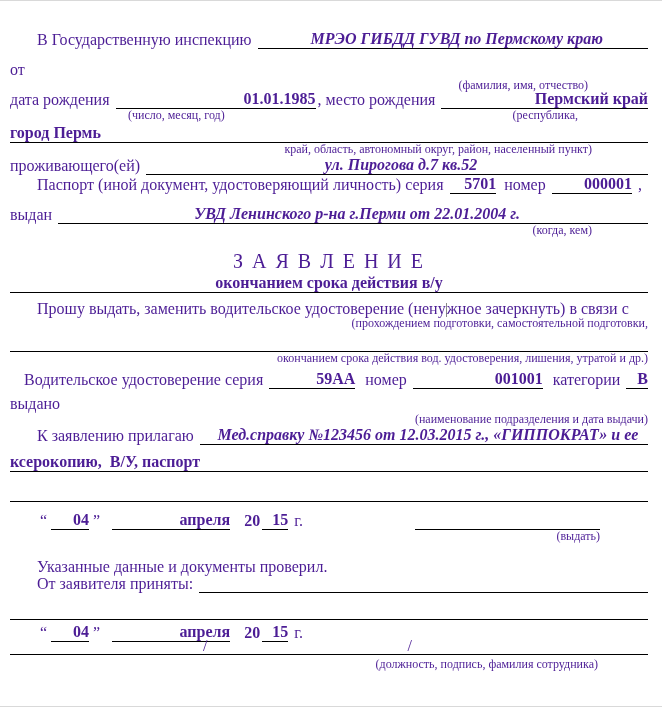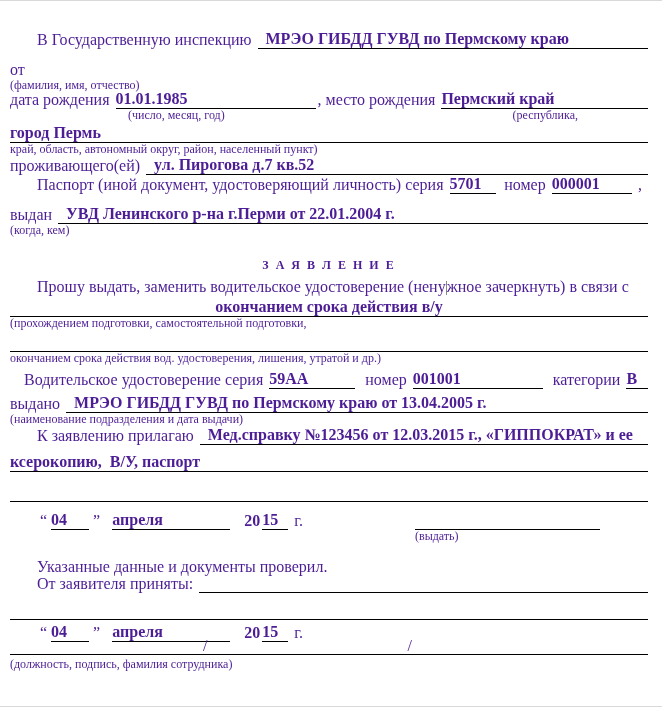--- a/index.html
+++ b/index.html
@@ -9,31 +9,31 @@
     background:#fff; color:#4c1d95;
     font-family:"Liberation Serif","DejaVu Serif",serif;
     font-size:16px; line-height:1;
     padding:24px 14px 0 10px;
     border-top:1px solid #d9d9d9; border-bottom:1px solid #d9d9d9;
   }
   .row { display:flex; align-items:flex-end; }
   .lbl { white-space:pre; padding:0 6px 1px 0; }
   .fld { border-bottom:1.5px solid #000; font-weight:700; padding-bottom:1px; white-space:pre; }
   .grow { flex:1 1 auto; }
-  .ctr { text-align:left; }
-  .lft { text-align:left; padding-left:8px; }
+  .ctr { text-align:right; }
+  .lft { text-align:center; padding-left:8px;font-style:italic; }
   .b { font-weight:700; }
   .cap { font-size:12px; line-height:12px; }
   .cap-row { display:flex; align-items:flex-start;gap:19px; }
   .ind27 { padding-left:27px; }
   .ind14 { padding-left:14px; }
   .rule { border-bottom:1.5px solid #000; }
   .caret { display:inline-block; width:1px; height:14px; background:#888; vertical-align:-2px; }
   .heading { height:34px; display:flex; align-items:flex-end; justify-content:center;
-             font-weight:700; font-size:12px; letter-spacing:2px; }
+             font-weight:400; font-size:20px; letter-spacing:2px; }
   
   .h13{height:13px} .h15{height:15px} .h17{height:17px} .h18{height:18px}
   .h19{height:19px} .h20{height:20px} .h21{height:21px} .h22{height:22px}
   .h24{height:24px} .h27{height:27px} .h28{height:28px} .h30{height:30px}
   .w200{width:200px} .w64{width:64px} .w110{width:110px} .w86{width:86px}
   .w130{width:130px} .w38{width:38px} .w118{width:118px} .w26{width:26px}
   .sig { width:185px; margin-right:48px; }
   .mt12 { margin-top:12px; }
   .q { padding:0 4px 1px 4px; }
 </style>
@@ -81,43 +81,42 @@
     <span class="lbl" style="padding-left:6px">,</span>
   </div>
   <div class="row h30">
     <span class="lbl">выдан</span>
     <span class="fld grow lft">УВД Ленинского р-на г.Перми от 22.01.2004 г.</span>
   </div>
   <div class="cap ctr h13" style="padding-right:56px">(когда, кем)</div>
 
   <div class="heading">З А Я В Л Е Н И Е</div>
 
+  <div class="row h22 rule" style="justify-content:center">
+    <span class="b" style="padding-bottom:1px">окончанием срока действия в/у</span>
+  </div>
   <div class="row h24">
     <span class="ind27">Прошу выдать, заменить водительское удостоверение (нену</span>
       <span class="caret"></span>
       <span>жное зачеркнуть) в связи с</span>
-  </div>
-  <div class="row h22 rule" style="justify-content:center">
-    <span class="b" style="padding-bottom:1px">окончанием срока действия в/у</span>
   </div>
   <div class="cap ctr h13">(прохождением подготовки, самостоятельной подготовки,</div>
   <div class="row h22 rule"></div>
   <div class="cap ctr h13">окончанием срока действия вод. удостоверения, лишения, утратой и др.)</div>
 
   <div class="row h24">
     <span class="lbl ind14">Водительское удостоверение серия</span>
     <span class="fld ctr w86">59АА</span>
     <span class="lbl" style="padding-left:10px">номер</span>
     <span class="fld ctr w130">001001</span>
     <span class="lbl" style="padding-left:10px">категории</span>
     <span class="fld ctr grow">В</span>
   </div>
   <div class="row h24">
     <span class="lbl">выдано</span>
-    <span class="fld grow lft">МРЭО ГИБДД ГУВД по Пермскому краю от 13.04.2005 г.</span>
   </div>
   <div class="cap ctr h13">(наименование подразделения и дата выдачи)</div>
 
   <div class="row h19">
     <span class="lbl ind27">К заявлению прилагаю</span>
     <span class="fld grow lft">Мед.справку №123456 от 12.03.2015 г., «ГИППОКРАТ» и ее</span>
   </div>
   <div class="row h27 rule">
     <span class="b" style="white-space:pre;padding-bottom:1px">ксерокопию,  В/У, паспорт</span>
   </div>

